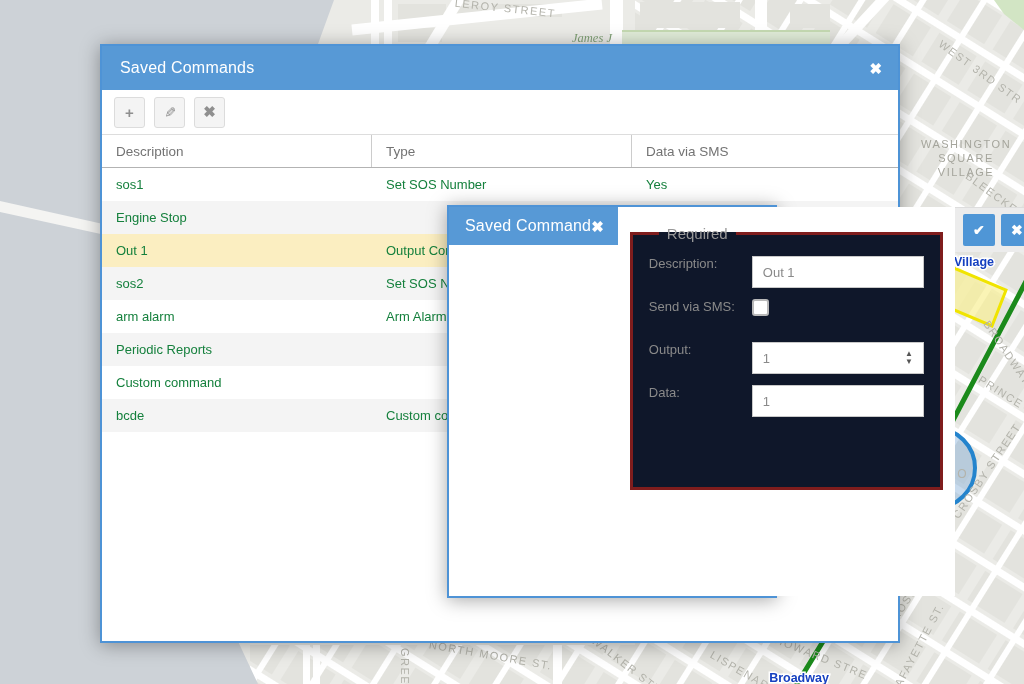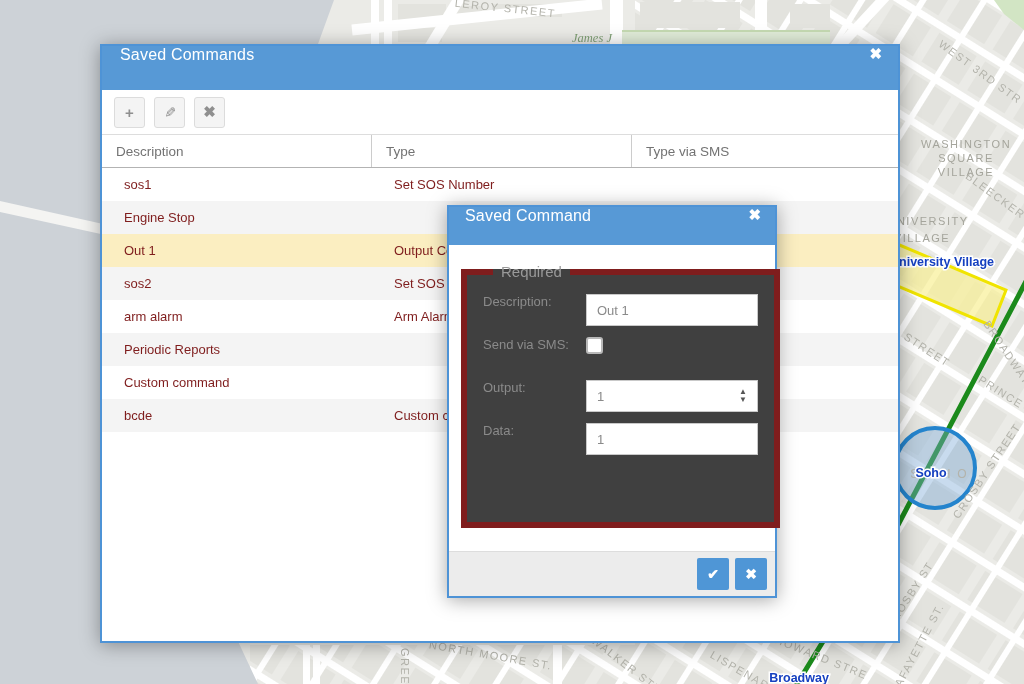--- a/index.html
+++ b/index.html
@@ -4,47 +4,47 @@
 <style>
   * { margin:0; padding:0; box-sizing:border-box; }
   html,body { width:1024px; height:684px; overflow:hidden; font-family:"Liberation Sans", sans-serif; }
   #stage { position:relative; width:1024px; height:684px; background:#ebebe7; }
 
   
   #map { position:absolute; inset:0; }
 
   
   .dialog { position:absolute; background:#fff; border:2px solid #4e93d6; box-shadow:0 2px 18px rgba(0,0,0,.35); }
-  .dlg-header { background:#5799d6; color:#fff; display:flex; align-items:flex-start; }
+  .dlg-header { background:#5799d6; color:#fff; display:flex; align-items:center; }
   .dlg-title { font-size:16px; font-weight:400; letter-spacing:.2px; }
   .dlg-close { margin-left:auto; color:#fff; font-size:15px; font-weight:bold; cursor:pointer; line-height:1; }
 
   #cmds-dialog { left:100px; top:44px; width:800px; height:599px; }
   #cmds-dialog .dlg-header { height:44px; padding:0 16px 0 18px; }
 
   .toolbar { height:45px; display:flex; align-items:center; padding:0 12px; border-bottom:1px solid #ddd; background:#fff; }
   .tool-btn { width:31px; height:31px; margin-right:9px; background:#f4f4f4; border:1px solid #dcdcdc; border-radius:3px;
               display:flex; align-items:center; justify-content:center; color:#8f8f8f; font-size:15px; font-weight:bold; cursor:pointer; }
   .tool-btn .rot { display:inline-block; transform:rotate(90deg); font-weight:normal; font-size:14px; }
 
   .tbl { width:100%; font-size:13px; }
   .tbl-head { display:flex; height:33px; align-items:center; color:#737373; font-size:13.5px; border-bottom:1px solid #b3b3b3; }
   .tbl-head .cell { border-right:1px solid #ccc; height:100%; display:flex; align-items:center; }
   .tbl-head .cell:last-child { border-right:none; }
-  .trow { display:flex; height:33px; align-items:center; color:#7f1d1d;padding-left:8px; }
+  .trow { display:flex; height:33px; align-items:center; color:#15803d; }
   .trow.alt { background:#f4f4f4; }
   .trow.selected { background:#fbeec1; }
   .cell { padding-left:14px; overflow:hidden; white-space:nowrap; }
   .c1 { width:270px; } .c2 { width:260px; } .c3 { flex:1; }
 
-  #cmd-dialog { left:447px; top:205px; width:330px; height:393px; display:flex; flex-direction:column; }
+  #cmd-dialog { left:447px; top:205px; width:330px; height:393px; display:flex; flex-direction:row; }
   #cmd-dialog .dlg-header { height:38px; padding:0 14px 0 16px; flex:0 0 auto; }
   #cmd-dialog .dlg-body { flex:1 1 auto; padding:10px 12px 0 12px; background:#fff; }
 
-  fieldset.req { border:6px solid #7f1d1d; background:#404040; padding:14px 16px 20px 16px; margin-top:8px; height:265px; }
+  fieldset.req { border:3px solid #7f1d1d; background:#0f172a; padding:14px 16px 20px 16px; margin-top:8px; height:265px; }
   fieldset.req legend { color:#999; font-size:15px; padding:0 8px; margin-left:10px; }
   .frow { display:flex; align-items:flex-start; margin-bottom:11px; height:32px; }
   .frow label { width:103px; color:#8a8a8a; font-size:13px; flex:0 0 auto; }
   .ctrl { width:172px; height:32px; background:#fff; border:1px solid #c9c9c9; display:flex; align-items:center;
           padding:0 10px; color:#8a8a8a; font-size:13px; }
   input.ctrl { outline:none; }
   .checkbox { width:17px; height:17px; border:2px solid #b9b9b9; border-radius:3px; background:#fff; cursor:pointer; }
   .sel-arrow { margin-left:auto; width:0; height:0; border-left:5px solid transparent; border-right:5px solid transparent; border-top:6px solid #555; }
   .spin { margin-left:auto; display:flex; flex-direction:column; line-height:0; }
   .spin span { font-size:8px; color:#555; line-height:8px; cursor:pointer; }
@@ -165,26 +165,27 @@
       </div>
       <div class="tool-btn">
         <span>✖</span>
       </div>
     </div>
 
     <div class="tbl">
       <div class="tbl-head">
         <div class="cell c1">Description</div>
         <div class="cell c2">Type</div>
-        <div class="cell c3">Type via SMS</div>
+        <div class="cell c3">Data via SMS</div>
       </div>
 
       <div class="trow">
         <div class="cell c1">sos1</div>
         <div class="cell c2">Set SOS Number</div>
+        <div class="cell c3">Yes</div>
       </div>
       <div class="trow alt">
         <div class="cell c2">Engine Stop</div>
         <div class="cell c3"></div>
       </div>
       <div class="trow selected">
         <div class="cell c1">Out 1</div>
         <div class="cell c2">Output Control</div>
         <div class="cell c3"></div>
       </div>

